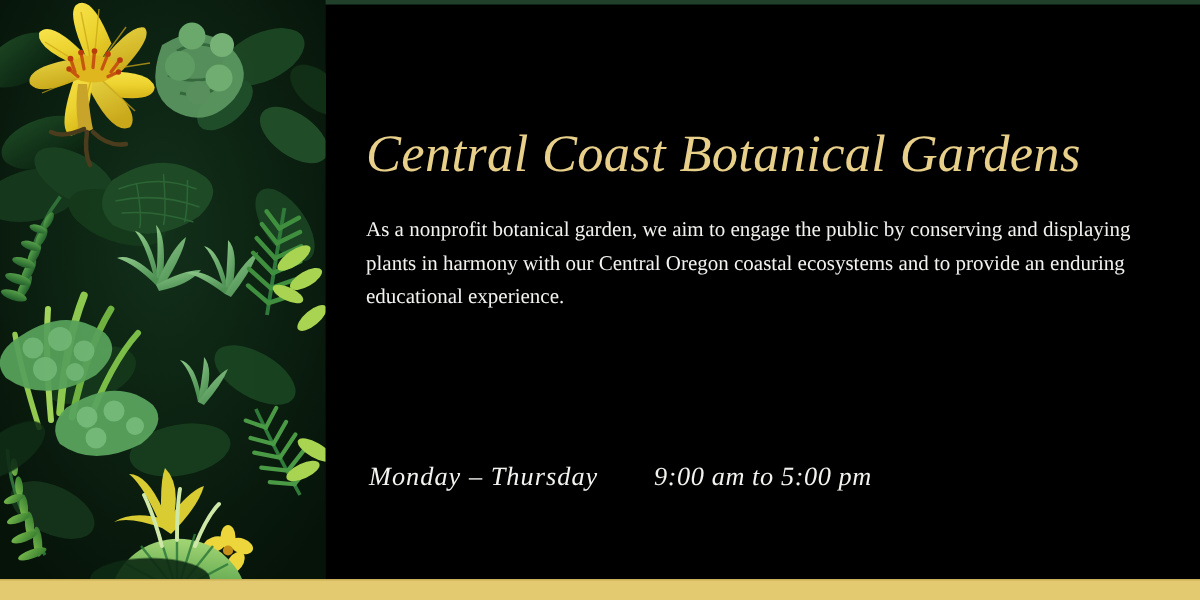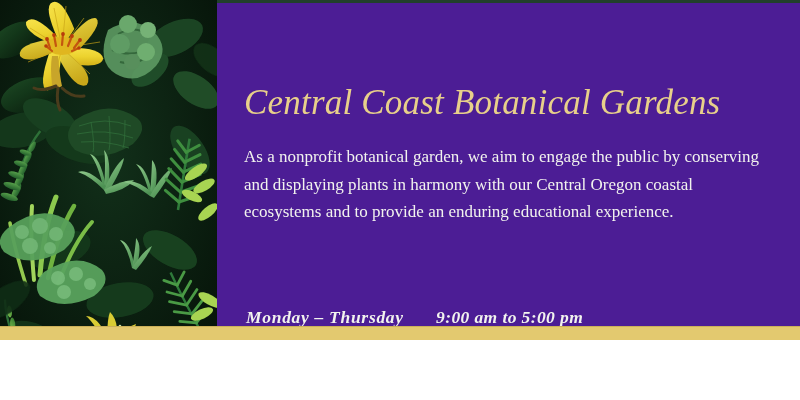--- a/index.html
+++ b/index.html
@@ -4,23 +4,23 @@
 <title>Central Coast Botanical Gardens</title>
 <style>
   html, body {
     margin: 0;
     padding: 0;
     background: #ffffff;
   }
   #banner {
     position: relative;
     width: 800px;
-    height: 340px;
+    height: 400px;
     overflow: hidden;
-    background: #4c1d95;
+    background: #000000;
     font-family: "Liberation Serif", "DejaVu Serif", serif;
     box-sizing: border-box;
   }
 
   
   #art-panel {
     position: absolute;
     left: 0;
     top: 0;
     width: 217px;
@@ -75,41 +75,40 @@
     white-space: nowrap;
     line-height: 1.1;
   }
 
   #mission-statement {
     position: absolute;
     top: 143px;
     left: 0;
     width: 528px;
     margin: 0;
-    font-size: 17px;
+    font-size: 14px;
     line-height: 1.62;
     color: #f2f3ee;
     font-weight: 400;
   }
 
   #hours-table {
     position: absolute;
     top: 307px;
     left: 2px;
     border-collapse: collapse;
     font-style: italic;
     font-size: 17.5px;
     color: #f2f3ee;
     letter-spacing: 0.7px;
   }
   #hours-table td {
     padding: 0 0 5px 0;
     white-space: nowrap;
     vertical-align: top;
-    font-weight: bold;
   }
   #hours-table td.days { width: 190px; }
   #hours-table td.times { letter-spacing: 0.4px; }
 </style>
 </head>
 <body>
 
 <div id="banner">
 
   <div id="top-edge"></div>

